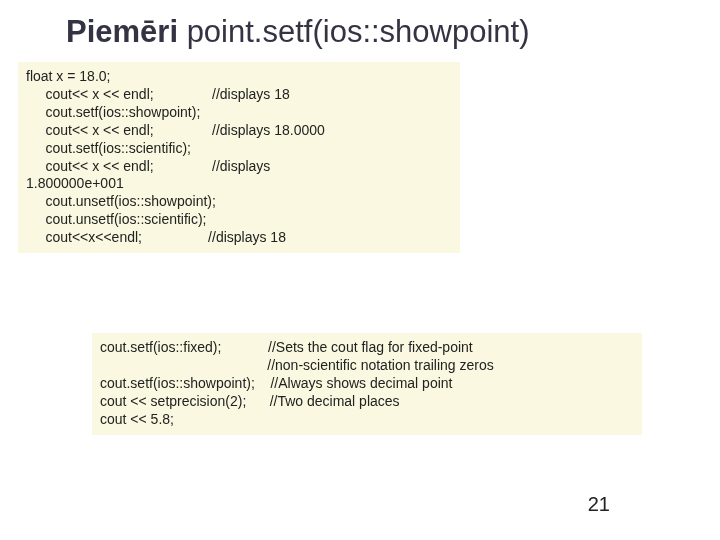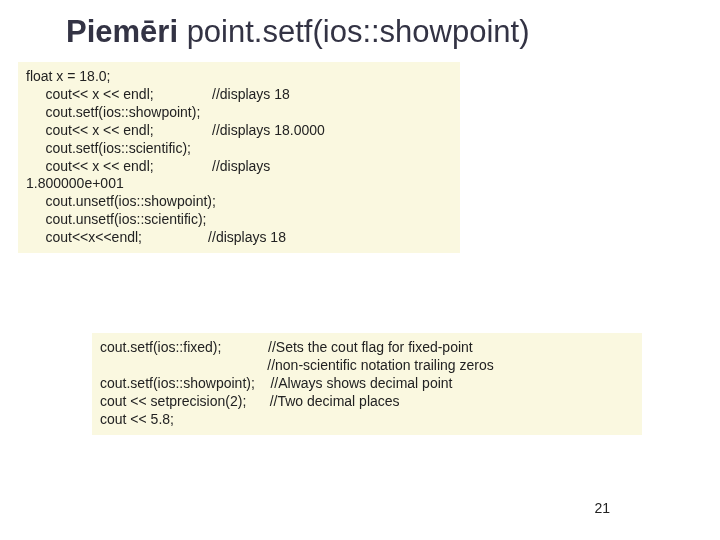--- a/index.html
+++ b/index.html
@@ -37,21 +37,21 @@
     position: absolute;
     left: 92px;
     top: 298px;
     width: 550px;
     margin-top: 35px;
   }
   .pagenum {
     position: absolute;
     right: 110px;
     bottom: 24px;
-    font-size: 14px;
+    font-size: 20px;
     color: #222;
     font-family: Arial, Helvetica, sans-serif;
   }
 </style>
 </head>
 <body>
 
 <div class="title">
   <span class="bold">Piemēri</span><span> point.setf(ios::showpoint)</span>
 </div>

